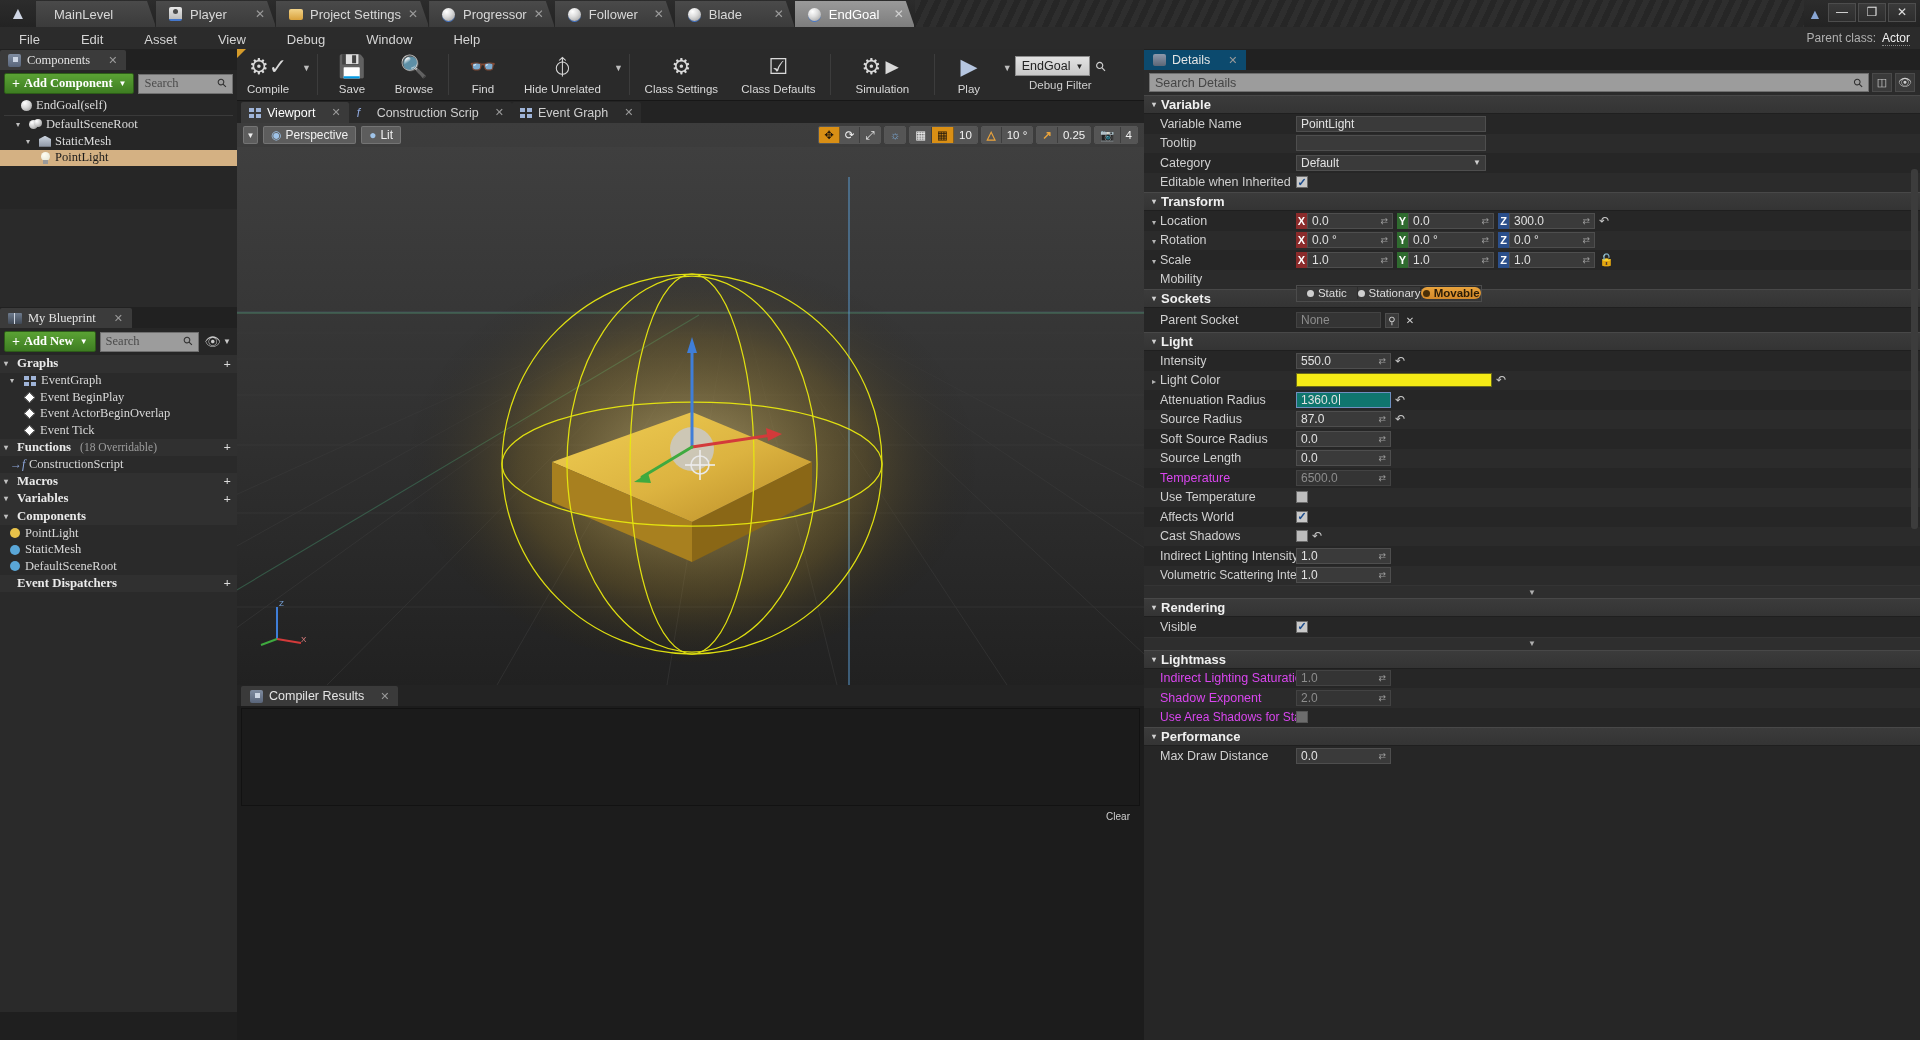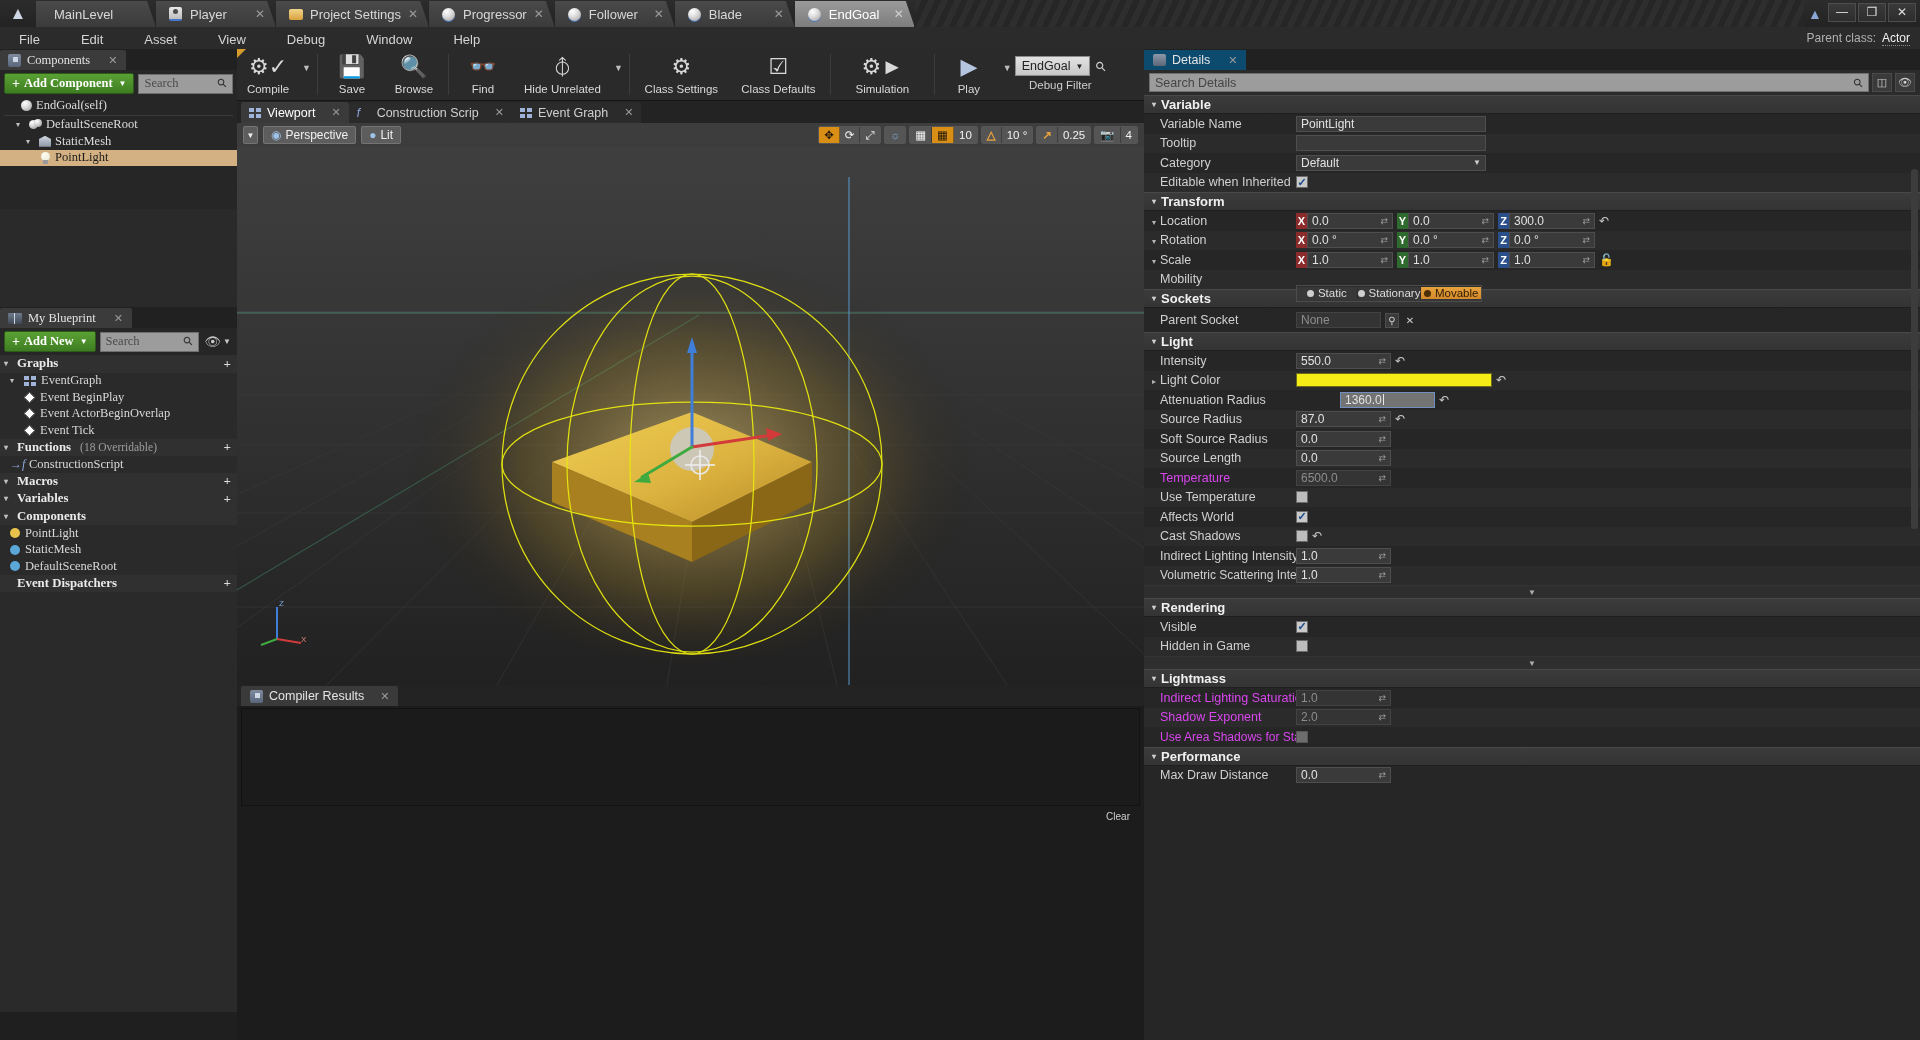--- a/index.html
+++ b/index.html
@@ -283,21 +283,21 @@
     align-items:center; justify-content:center; color:#1c4c8c; font-size:11px; font-weight:bold;}
   .cb.off{ background:#bdbdbd; color:transparent;}
   .cb.dis{ background:#6d6d6d; border-color:#565656; color:transparent;}
 
   .revert{ color:#c9c9c9; font-size:12px; }
 
   .mobility{ display:flex; align-items:center; height:17px; border:1px solid #4c4c4c; width:186px;margin-top:28px;}
   .mobility > div{ flex:1; display:flex;align-items:center;justify-content:center; gap:4px;
     font-size:11.5px; color:#dcdcdc; background:#383838; border-right:1px solid #2c2c2c;}
   .mobility > div:last-child{ border-right:none;}
-  .mobility .sel{ background:linear-gradient(#e8a33d,#d4892a); color:#2a1b06; font-weight:normal;}
+  .mobility .sel{ background:linear-gradient(#e8a33d,#d4892a); color:#2a1b06; font-weight:bold;border-radius:6px;}
   .mob-dot{ width:7px;height:7px;border-radius:50%;background:#cfcfcf;}
   .mob-dot.on{ background:#4a2f07;}
 
   .colorbar{ width:196px; height:14px; background:#f5eb16; border:1px solid #6a6a1a;}
   .tiny-btn{ width:14px;height:15px;background:#3a3a3a;border:1px solid #4e4e4e;
     display:flex;align-items:center;justify-content:center;color:#cfcfcf;font-size:10px;}
   .expander{ height:13px; display:flex; align-items:center; justify-content:center;
     background:#2e2e2e; color:#aeaeae; font-size:8px; border-top:1px solid #343434;}
   .scrollbar{ position:absolute; right:2px; top:120px; width:7px; height:360px; background:#3c3c3c; border-radius:3px;}
 </style>
@@ -932,21 +932,21 @@
     <div class="prow alt">
       <div class="pname"><span class="xar">▸</span><span>Light Color</span></div>
       <div class="pval">
           <div class="colorbar"></div>
           <span class="revert">↶</span>
         </div>
     </div>
     <div class="prow">
       <div class="pname">Attenuation Radius</div>
       <div class="pval">
-          <div class="tf w95" style="border-color:#6f8fbf;background:#737373;margin-left:44px;">
+          <div class="tf w95" style="border-color:#6f8fbf;background:#0f766e;">
             <span>1360.0</span>
             <span style="width:1px;height:11px;background:#e8e8e8;margin-left:1px;"></span>
           </div>
           <span class="revert">↶</span>
         </div>
     </div>
     <div class="prow alt">
       <div class="pname">Source Radius</div>
       <div class="pval">
           <div class="tf w95">
@@ -1025,26 +1025,20 @@
     <div class="cat">
       <span class="ar">▾</span>
       <span>Rendering</span>
     </div>
     <div class="prow">
       <div class="pname">Visible</div>
       <div class="pval">
           <div class="cb">✓</div>
         </div>
     </div>
-    <div class="prow alt">
-      <div class="pname">Hidden in Game</div>
-      <div class="pval">
-          <div class="cb off"></div>
-        </div>
-    </div>
     <div class="expander">▼</div>
 
     <div class="cat">
       <span class="ar">▾</span>
       <span>Lightmass</span>
     </div>
     <div class="prow">
       <div class="pname dim">Indirect Lighting Saturation</div>
       <div class="pval">
           <div class="tf w95 dimbg">

